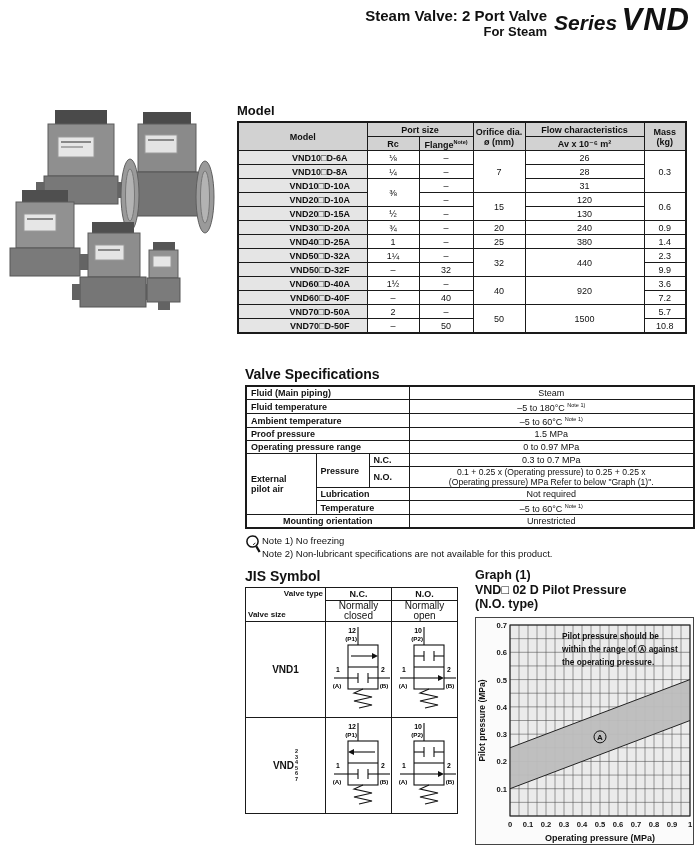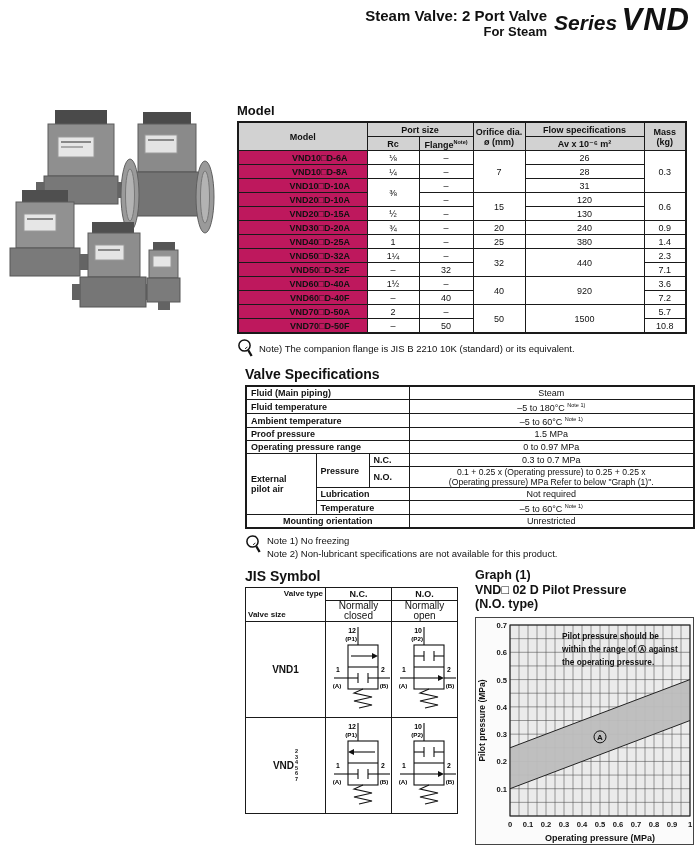--- a/index.html
+++ b/index.html
@@ -25,32 +25,32 @@
   
   table{border-collapse:collapse;table-layout:fixed;}
   td,th{border:1px solid #1a1a1a;padding:0 2px;text-align:center;vertical-align:middle;
         font-size:9px;line-height:10px;overflow:hidden;}
 
   
   .model-section{position:absolute;left:237px;top:103px;width:448px;}
   table.model{width:448px;border:2px solid #1a1a1a;}
   table.model td{height:13px;}
   table.model th{background:#d2d2d2;font-weight:bold;height:13px;}
-  .model-cell{font-weight:bold;background:#be185d;padding-left:36px;}
+  .model-cell{font-weight:bold;background:#e5e5e5;padding-left:36px;}
   sup.tiny{font-size:5.5px;vertical-align:super;}
   .note-line{display:flex;align-items:center;gap:5px;margin-top:4px;font-size:9.5px;}
 
   
   .spec-section{position:absolute;left:245px;top:366px;width:369px;}
   table.spec{width:448px;border:2px solid #1a1a1a;}
   table.spec td{height:12px;}
   .lbl{font-weight:bold;text-align:left;padding-left:4px;}
   .ctr{font-weight:bold;text-align:center;}
   .two-line{line-height:10px;font-size:8.6px;}
-  .notes-block{display:flex;align-items:flex-start;gap:5px;margin-top:5px;font-size:9.5px;line-height:13px;}
+  .notes-block{display:flex;align-items:flex-start;margin-top:5px;font-size:9.5px;line-height:13px;}
 
   
   .jis-section{position:absolute;left:245px;top:568px;width:214px;}
   table.jis{width:212px;border:1.5px solid #1a1a1a;}
   table.jis td{background:#fff;margin-left:13px;}
   .hdr-cell{font-weight:bold;height:12px;}
   .hdr-sub{font-size:10px;height:12px;}
   .size-cell{background:#e3e3e3;font-weight:bold;font-size:10px;}
   .diag{position:relative;padding:0;background:
         linear-gradient(to bottom right,#fff calc(50% - 0.7px),#333 calc(50% - 0.7px),
@@ -147,21 +147,21 @@
           <col style="width:42px">
         </colgroup>
       <thead>
         <tr>
           <th rowspan="2">Model</th>
           <th colspan="2">Port size</th>
           <th rowspan="2">
             <span>Orifice dia.</span><br>
             <span>ø (mm)</span>
           </th>
-          <th>Flow specifications</th>
+          <th>Flow characteristics</th>
           <th rowspan="2">Mass (kg)</th>
         </tr>
         <tr>
           <th>Rc</th>
           <th><span>Flange</span><sup class="tiny">Note)</sup></th>
           <th>Av x 10⁻⁶ m²</th>
         </tr>
       </thead>
       <tbody>
         <tr>
@@ -218,21 +218,21 @@
             <td>1¼</td>
             <td>–</td>
             <td rowspan="2">32</td>
             <td rowspan="2">440</td>
             <td>2.3</td>
           </tr>
         <tr>
             <td class="model-cell">VND50□D-32F</td>
             <td>–</td>
             <td>32</td>
-            <td>7.1</td>
+            <td>9.9</td>
           </tr>
         <tr>
             <td class="model-cell">VND60□D-40A</td>
             <td>1½</td>
             <td>–</td>
             <td rowspan="2">40</td>
             <td rowspan="2">920</td>
             <td>3.6</td>
           </tr>
         <tr>
@@ -250,28 +250,20 @@
             <td>5.7</td>
           </tr>
         <tr>
             <td class="model-cell">VND70□D-50F</td>
             <td>–</td>
             <td>50</td>
             <td>10.8</td>
           </tr>
       </tbody>
     </table>
-    <div class="note-line">
-      <svg width="17" height="20" viewBox="0 0 17 20">
-        <circle cx="7.5" cy="7.5" r="5.6" fill="#fff" stroke="#111" stroke-width="1.5"></circle>
-        <path d="M10.2 8.8 a3.4 3.4 0 0 1 -2.2 1.9" fill="none" stroke="#111" stroke-width="0.9"></path>
-        <line x1="11.3" y1="12.2" x2="14.6" y2="18" stroke="#111" stroke-width="2.3"></line>
-      </svg>
-      <span>Note) The companion flange is JIS B 2210 10K (standard) or its equivalent.</span>
-    </div>
   </div>
 
   <div class="spec-section">
     <h2 class="sec-heading big">Valve Specifications</h2>
     <table class="spec">
       <colgroup>
           <col style="width:70px">
           <col style="width:53px">
           <col style="width:40px">
           <col style="width:285px">

